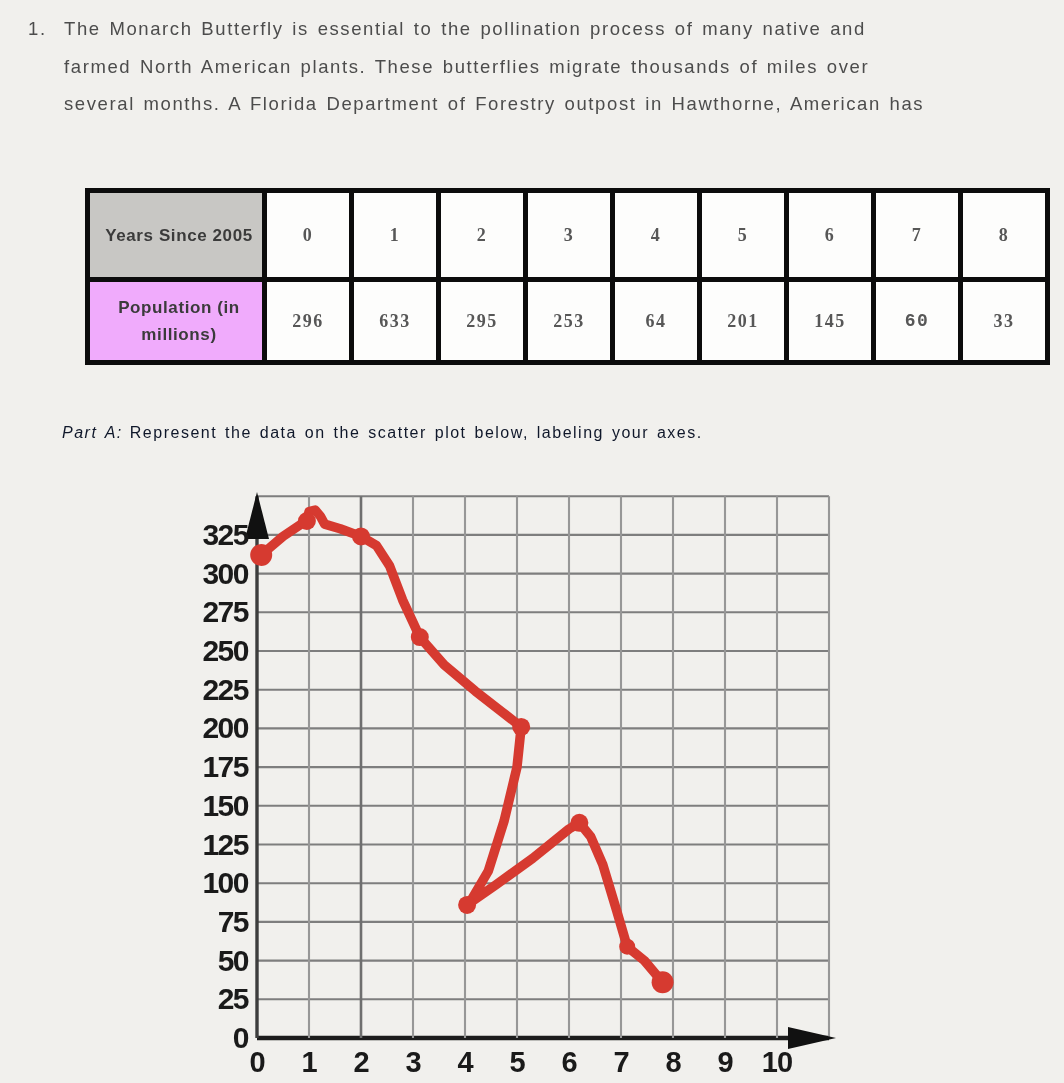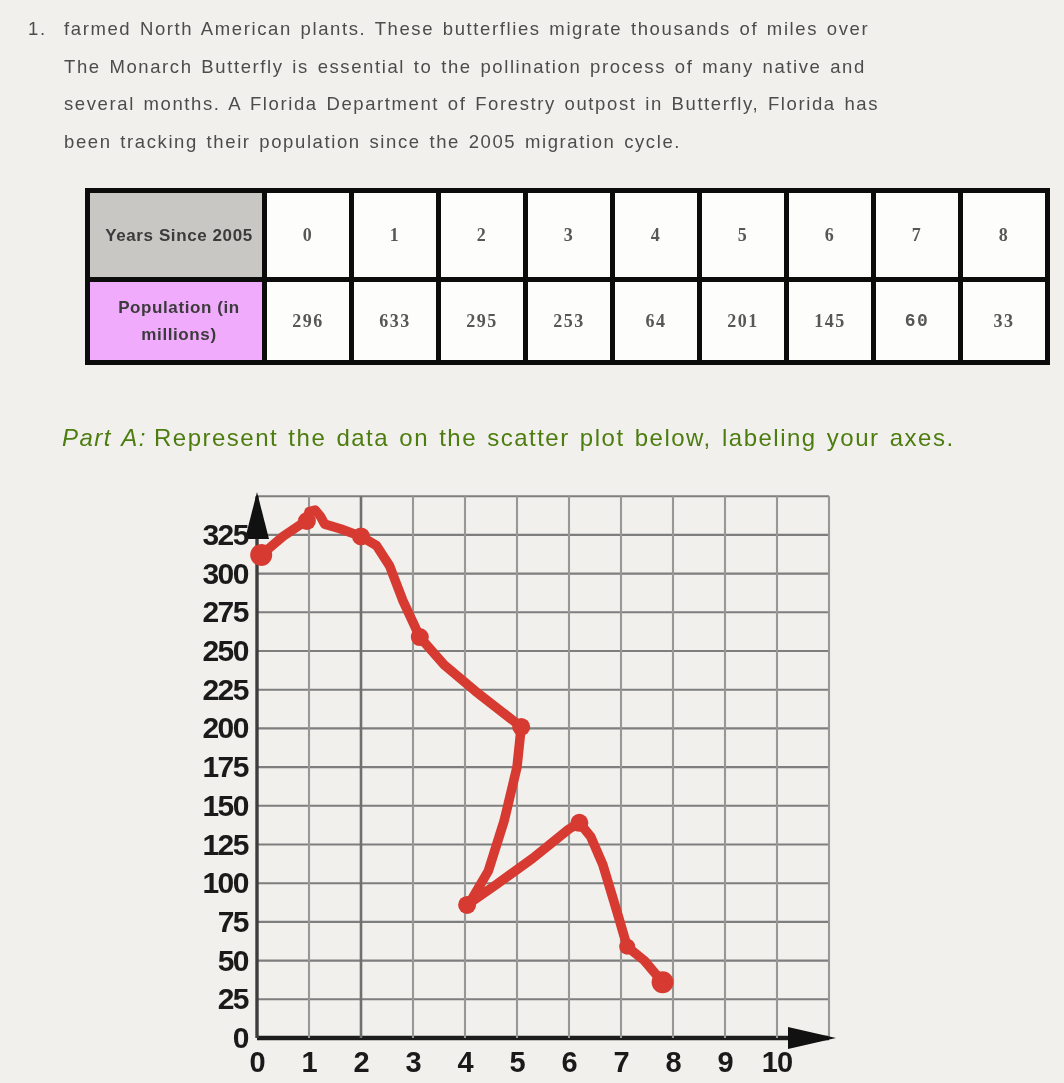--- a/index.html
+++ b/index.html
@@ -34,41 +34,40 @@
   td.vcell{
     width:80px;
     font-family:"Liberation Serif",serif;font-weight:bold;
     font-size:18px;color:#575757;letter-spacing:1.5px;
   }
   tr.r1 td{height:76px;}
   tr.r2 td{height:70px;}
   
   .parta{
     position:absolute;top:424px;left:62px;
-    font-size:24px;color:#4d7c0f;letter-spacing:1.5px;word-spacing:2px;
+    font-size:16px;color:#0f172a;letter-spacing:1.5px;word-spacing:2px;
     white-space:nowrap;
     text-align:center;
   }
   .parta .lbl{font-style:italic;margin-right:7px;}
   
   .chart{position:absolute;top:487px;left:182px;width:690px;height:596px;}
   .tick{
     font-family:"Liberation Sans",sans-serif;font-weight:bold;
   }
 </style>
 </head>
 <body style="background: rgb(241, 240, 237);">
 
 <div class="question">
   <div class="qnum">1.</div>
   <div id="q-lines">
+      <div class="q-line">The Monarch Butterfly is essential to the pollination process of many native and</div>
       <div class="q-line">farmed North American plants. These butterflies migrate thousands of miles over</div>
-      <div class="q-line">The Monarch Butterfly is essential to the pollination process of many native and</div>
-      <div class="q-line">several months. A Florida Department of Forestry outpost in Butterfly, Florida has</div>
-      <div class="q-line">been tracking their population since the 2005 migration cycle.</div>
+      <div class="q-line">several months. A Florida Department of Forestry outpost in Hawthorne, American has</div>
     </div>
 </div>
 
 <table class="data">
   <tbody id="table-body">
       <tr class="r1">
         <td class="hcell" style="background: rgb(200, 199, 196); border-color: rgb(12, 12, 12);">Years Since 2005</td>
         <td class="vcell" style="border-color: rgb(12, 12, 12);">0</td>
         <td class="vcell" style="border-color: rgb(12, 12, 12);">1</td>
         <td class="vcell" style="border-color: rgb(12, 12, 12);">2</td>

